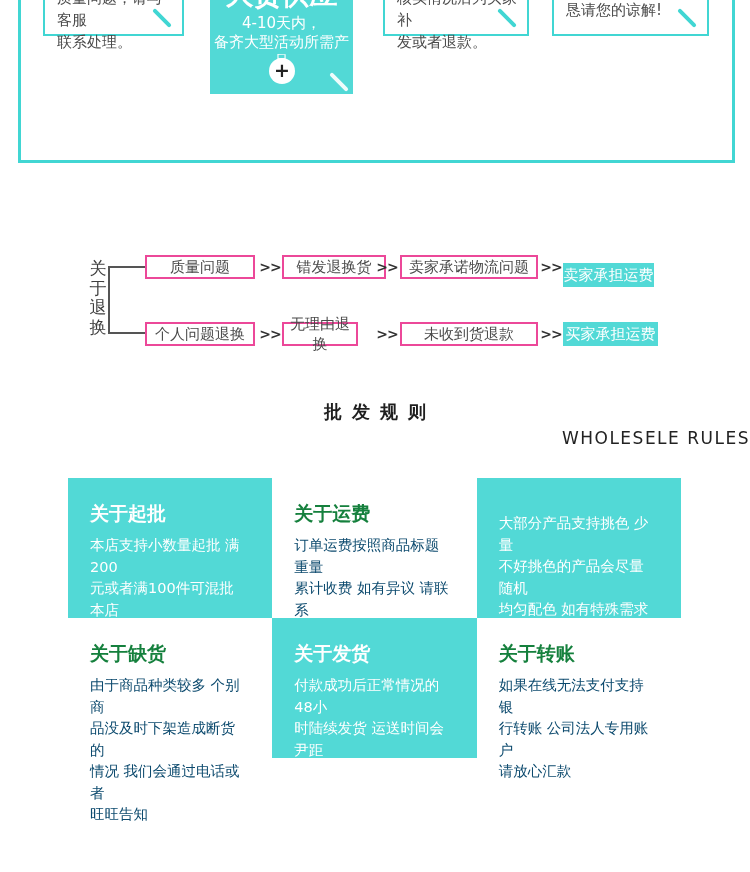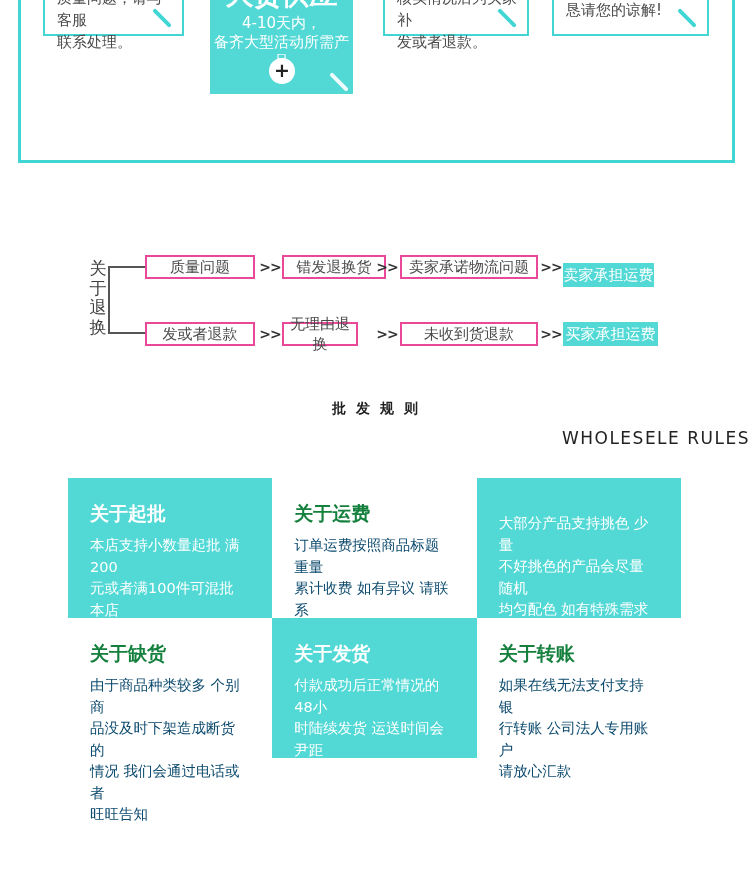--- a/index.html
+++ b/index.html
@@ -67,21 +67,21 @@
   }
   .flow-arrow {
     position:absolute; width:24px; height:24px; text-align:center;
     font-size:14px; font-weight:bold; color:#333; line-height:24px;
     letter-spacing:-1px;
   }
 
   
   .rules-title-zh {
     position:absolute; left:0; right:0; top:400px; text-align:center;
-    font-size:14px; font-weight:bold; color:#1f1f1f; letter-spacing:10px;
+    font-size:18px; font-weight:bold; color:#1f1f1f; letter-spacing:10px;
     text-indent:10px;
   }
   .rules-title-en {
     position:absolute; left:0; right:0; top:428px; text-align:right;
     font-size:17px; color:#222; letter-spacing:1.5px; font-weight:normal;
   }
 
   
   .rules-grid {
     position:absolute; left:68px; top:478px; width:613px; height:280px;
@@ -138,21 +138,21 @@
   <div class="flow-bracket"></div>
 
   <div class="flow-box" style="left:145px; top:255px; width:110px;">质量问题</div>
   <div class="flow-arrow" style="left:258px; top:255px;">&gt;&gt;</div>
   <div class="flow-box" style="left:282px; top:255px; width:104px;">错发退换货</div>
   <div class="flow-arrow" style="left:375px; top:255px;">&gt;&gt;</div>
   <div class="flow-box" style="left:400px; top:255px; width:138px;">卖家承诺物流问题</div>
   <div class="flow-arrow" style="left:539px; top:255px;">&gt;&gt;</div>
   <div class="flow-box result" style="left:563px; top:255px; width:91px;margin-top:8px;">卖家承担运费</div>
 
-  <div class="flow-box" style="left:145px; top:322px; width:110px;">发或者退款</div>
+  <div class="flow-box" style="left:145px; top:322px; width:110px;">个人问题退换</div>
   <div class="flow-arrow" style="left:258px; top:322px;">&gt;&gt;</div>
   <div class="flow-box" style="left:282px; top:322px; width:76px;">无理由退换</div>
   <div class="flow-arrow" style="left:375px; top:322px;">&gt;&gt;</div>
   <div class="flow-box" style="left:400px; top:322px; width:138px;">未收到货退款</div>
   <div class="flow-arrow" style="left:539px; top:322px;">&gt;&gt;</div>
   <div class="flow-box result" style="left:563px; top:322px; width:95px;">买家承担运费</div>
 
   <div class="rules-title-zh">批发规则</div>
   <div class="rules-title-en">WHOLESELE RULES</div>
 

